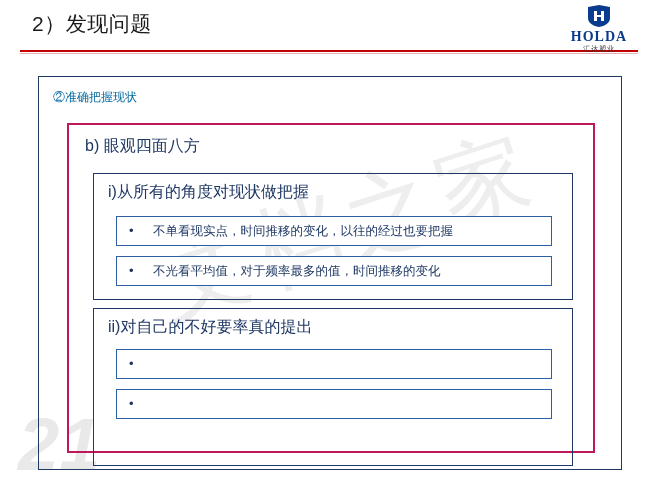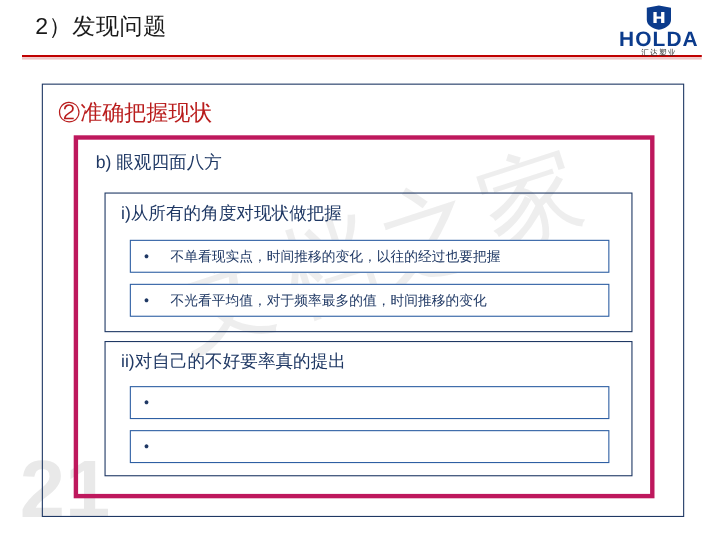--- a/index.html
+++ b/index.html
@@ -55,26 +55,27 @@
     height: 44px;
     text-align: center;
   }
   .logo-mark {
     width: 26px;
     height: 24px;
     margin: 0 auto;
     position: relative;
   }
   .logo-wordmark {
-    font-size: 19px;
+    font-size: 14px;
     font-weight: bold;
     color: #0b3b8c;
     letter-spacing: 1px;
     line-height: 15px;
     margin-top: 1px;
+    font-family: Liberation Serif, serif;
   }
   .logo-sub {
     font-size: 7px;
     color: #333;
     letter-spacing: 1px;
     line-height: 9px;
   }
 
   
   .watermark {
@@ -91,71 +92,72 @@
   }
   .watermark-corner {
     position: absolute;
     left: 18px;
     top: 408px;
     font-size: 74px;
     color: rgba(120,120,120,0.16);
     font-weight: bold;
     pointer-events: none;
     line-height: 74px;
+    font-style: italic;
   }
 
   
   .outer-box {
     position: absolute;
     left: 38px;
     top: 76px;
     width: 584px;
     height: 394px;
     border: 1px solid #1f3864;
     box-sizing: border-box;
     background: transparent;
   }
   .outer-label {
     position: absolute;
     left: 14px;
     top: 12px;
-    font-size: 20px;
-    color: #b91c1c;
+    font-size: 12px;
+    color: #0369a1;
     white-space: nowrap;
   }
 
   
   .mid-box {
     position: absolute;
     left: 28px;
     top: 46px;
     width: 528px;
     height: 330px;
-    border: 4px solid #be185d;
+    border: 2px solid #be185d;
     box-sizing: border-box;
   }
   .mid-label {
     position: absolute;
     left: 16px;
     top: 11px;
     font-size: 16px;
     color: #1f3864;
     white-space: nowrap;
   }
 
   
   .group-box {
     position: absolute;
     left: 24px;
     width: 480px;
     border: 1px solid #1f3864;
     box-sizing: border-box;
   }
   #group-0 { top: 48px;  height: 127px; }
-  #group-1 { top: 183px; height: 123px; }
+  #group-1 { top: 183px; height: 158px; }
 
   .group-heading {
     position: absolute;
     left: 14px;
     top: 8px;
     font-size: 16px;
     color: #1f3864;
     white-space: nowrap;
   }
   .bullet-row {

